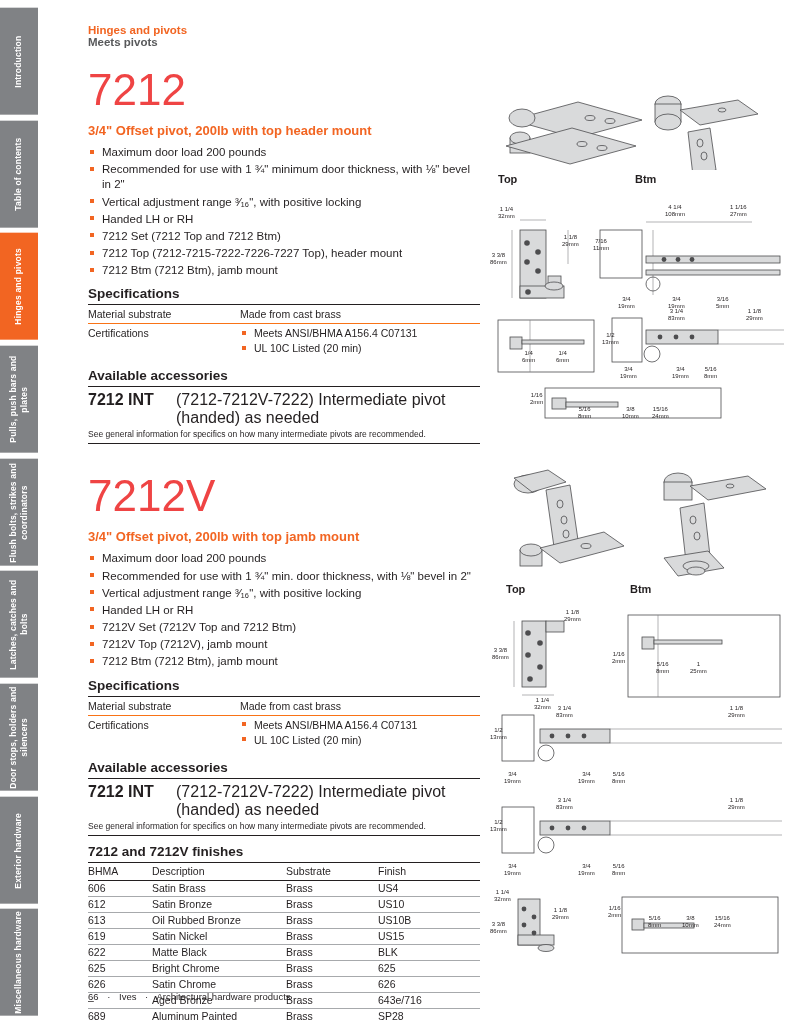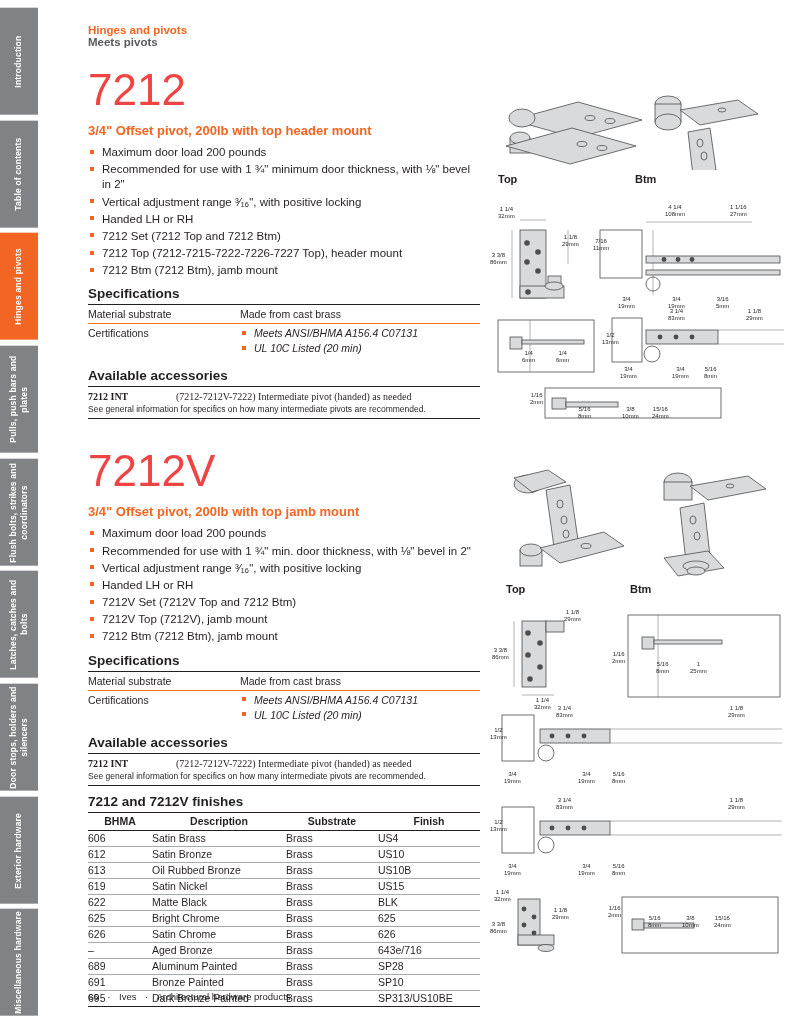--- a/index.html
+++ b/index.html
@@ -28,31 +28,31 @@
   h1.model.second { margin-top:30px; }
   .tagline { color:#F26522; font-weight:bold; font-size:13px; margin:0 0 7px; }
   ul.features { list-style:none; margin:0 0 8px; padding:0; font-size:11.5px; line-height:1.32; }
   ul.features li { position:relative; padding-left:14px; margin-bottom:2px; }
   ul.features li::before { content:""; position:absolute; left:2px; top:4.5px; width:4px; height:4px; background:#F26522; }
   h3.sect { font-size:13.5px; font-weight:bold; margin:8px 0 3px; }
   .rule-top { border-top:1.5px solid #231F20; }
   .spec-row { display:flex; padding:3px 0; font-size:10.5px; }
   .spec-row.div { border-bottom:1px solid #f97316; }
   .spec-label { width:152px; flex:none; }
-  ul.cert-list { list-style:none; margin:0; padding:0;font-style:italic; }
+  ul.cert-list { list-style:none; margin:0; padding:0; }
   ul.cert-list li { position:relative; padding-left:14px; margin-bottom:3px; }
   ul.cert-list li::before { content:""; position:absolute; left:2px; top:3.5px; width:4px; height:4px; background:#F26522; }
   .acc-block { border-top:1.5px solid #231F20; padding-top:3px; }
-  .acc-row { display:flex; font-size:10px; padding:1px 0 2px;font-family:Liberation Serif, serif; }
+  .acc-row { display:flex; font-size:16px; padding:1px 0 2px; }
   .acc-code { width:88px; flex:none; font-weight:bold; }
   .acc-note { font-size:8.5px; padding:0 0 4px; border-bottom:1px solid #231F20; }
 
   
   table.fin { width:100%; border-collapse:collapse; font-size:10.5px; margin-top:2px; }
-  table.fin th { text-align:center; font-weight:bold; border-top:1.5px solid #231F20; border-bottom:1.5px solid #231F20; padding:2.5px 0; }
+  table.fin th { text-align:left; font-weight:normal; border-top:1.5px solid #231F20; border-bottom:1.5px solid #231F20; padding:2.5px 0; }
   table.fin td { border-bottom:1px solid #A7A9AC; padding:1.5px 0; }
   table.fin tr:last-child td { border-bottom:1.5px solid #231F20; }
   .col-bhma{width:64px;} .col-desc{width:134px;} .col-sub{width:92px;}
 
   .footer { position:absolute; left:88px; top:991px; font-size:9.5px; }
   .footer span { margin-right:6px; }
 
   
   .fig { position:absolute; }
   .figlabel { position:absolute; font-size:11px; font-weight:bold; color:#231F20;text-align:center; }

